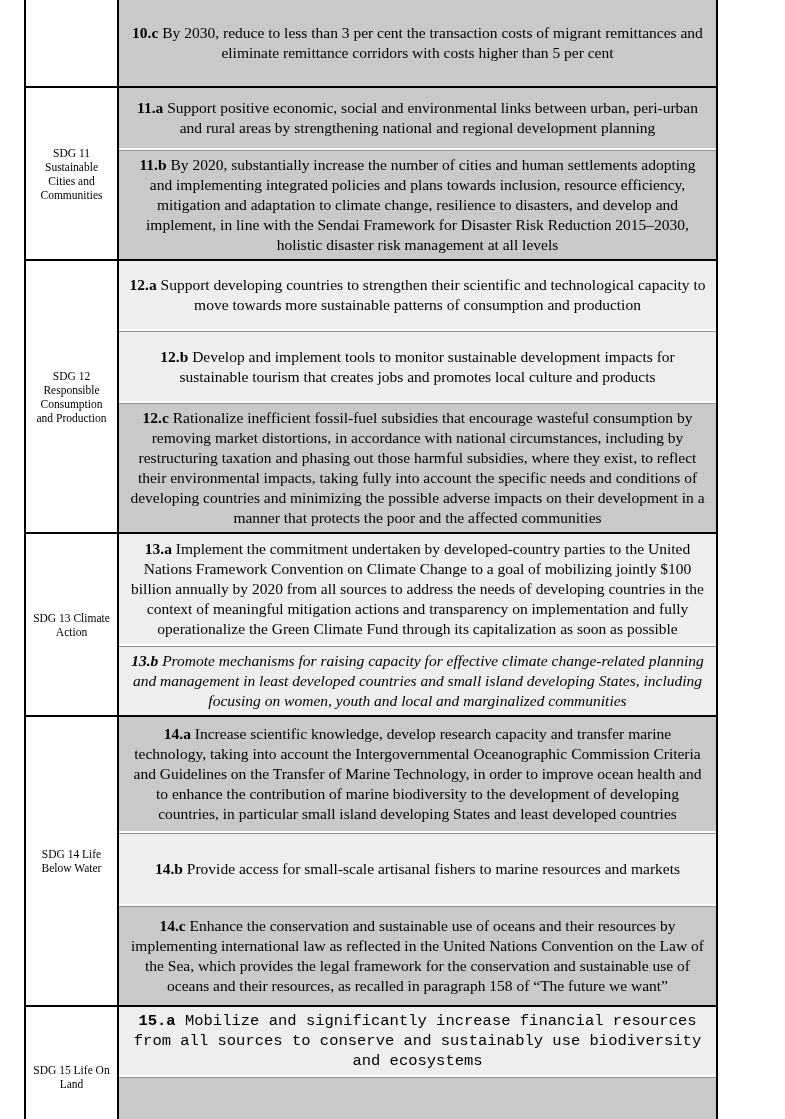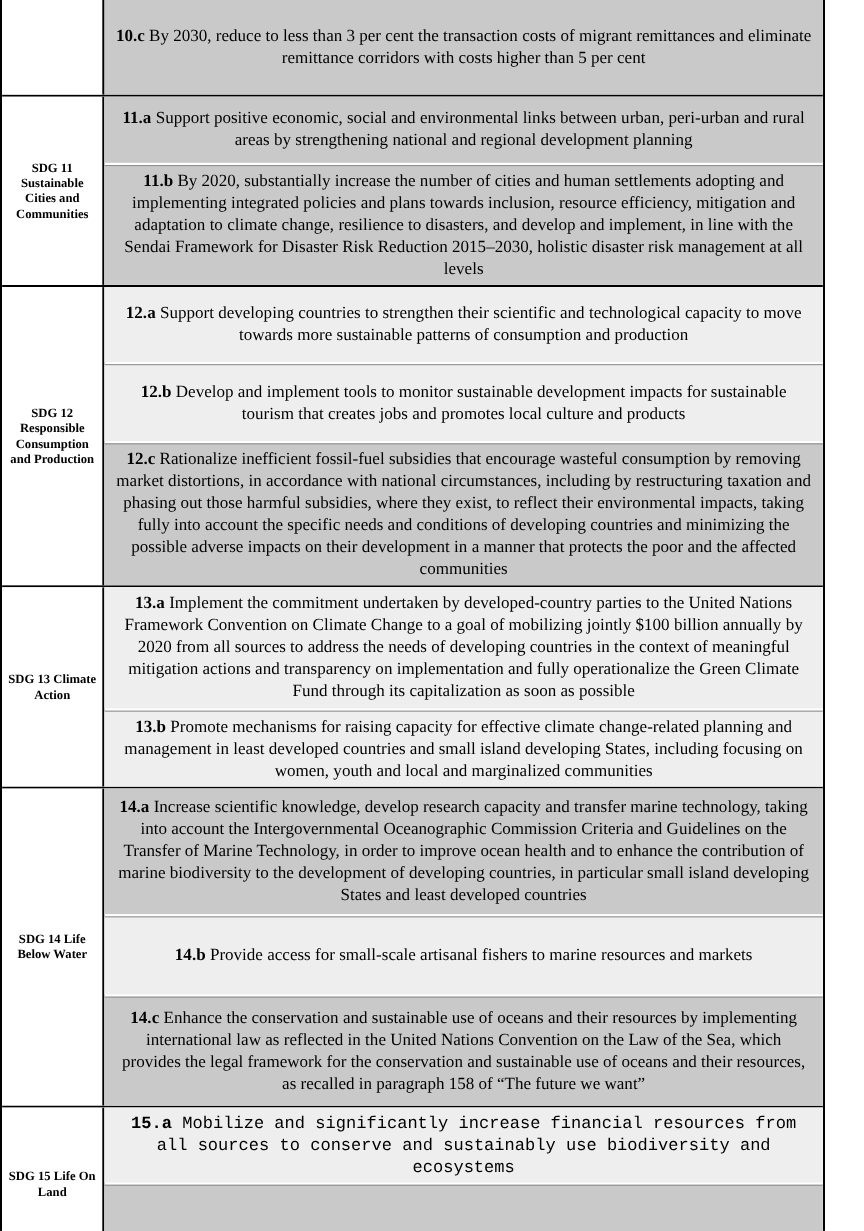--- a/index.html
+++ b/index.html
@@ -3,39 +3,40 @@
 <meta charset="utf-8">
 <style>
   html,body{margin:0;padding:0;background:#ffffff;}
   body{
     width:785px;height:1119px;overflow:hidden;
     font-family:"Liberation Serif","DejaVu Serif",serif;
     color:#000;
   }
   .table{
     position:relative;
-    width:750px;height:1119px;
+    width:694px;height:1119px;
     box-sizing:border-box;
     border-left:2px solid var(--border,#000);
     border-right:2px solid var(--border,#000);
     background:#fff;
+    margin-left:24px;
   }
   .group{
     display:flex;
     border-bottom:2px solid var(--border,#000);
     background:#fff;
   }
   .sdg-cell{
     flex:0 0 93px;width:93px;
     box-sizing:border-box;
     border-right:2px solid var(--border,#000);
     background:var(--cell-bg,#fff);
     display:flex;align-items:center;justify-content:center;
     text-align:center;
-    font-weight:bold;
+    font-weight:normal;
     font-size:11.5px;line-height:14px;
     padding:4px 5px;
   }
   .targets{
     flex:1;display:flex;flex-direction:column;background:#fff;
     min-width:0;
   }
   .target-cell{
     box-sizing:border-box;
     display:flex;align-items:center;justify-content:center;
@@ -87,21 +88,21 @@
           <div class="target-text"><b>12.c</b><span> Rationalize inefficient fossil-fuel subsidies that encourage wasteful consumption by removing market distortions, in accordance with national circumstances, including by restructuring taxation and phasing out those harmful subsidies, where they exist, to reflect their environmental impacts, taking fully into account the specific needs and conditions of developing countries and minimizing the possible adverse impacts on their development in a manner that protects the poor and the affected communities</span></div>
         </div>
       </div>
     </div>
     <div class="group">
       <div class="sdg-cell">SDG 13 Climate Action</div>
       <div class="targets">
         <div class="target-cell shade-light" style="min-height: 110px;">
           <div class="target-text"><b>13.a</b><span> Implement the commitment undertaken by developed-country parties to the United Nations Framework Convention on Climate Change to a goal of mobilizing jointly $100 billion annually by 2020 from all sources to address the needs of developing countries in the context of meaningful mitigation actions and transparency on implementation and fully operationalize the Green Climate Fund through its capitalization as soon as possible</span></div>
         </div>
-        <div class="target-cell shade-light" style="min-height: 62px;">
+        <div class="target-cell shade-light" style="min-height: 62px; font-style: italic;">
           <div class="target-text"><b>13.b</b><span> Promote mechanisms for raising capacity for effective climate change-related planning and management in least developed countries and small island developing States, including focusing on women, youth and local and marginalized communities</span></div>
         </div>
       </div>
     </div>
     <div class="group">
       <div class="sdg-cell">SDG 14 Life Below Water</div>
       <div class="targets">
         <div class="target-cell shade-dark" style="min-height: 114px;">
           <div class="target-text"><b>14.a</b><span> Increase scientific knowledge, develop research capacity and transfer marine technology, taking into account the Intergovernmental Oceanographic Commission Criteria and Guidelines on the Transfer of Marine Technology, in order to improve ocean health and to enhance the contribution of marine biodiversity to the development of developing countries, in particular small island developing States and least developed countries</span></div>
         </div>

